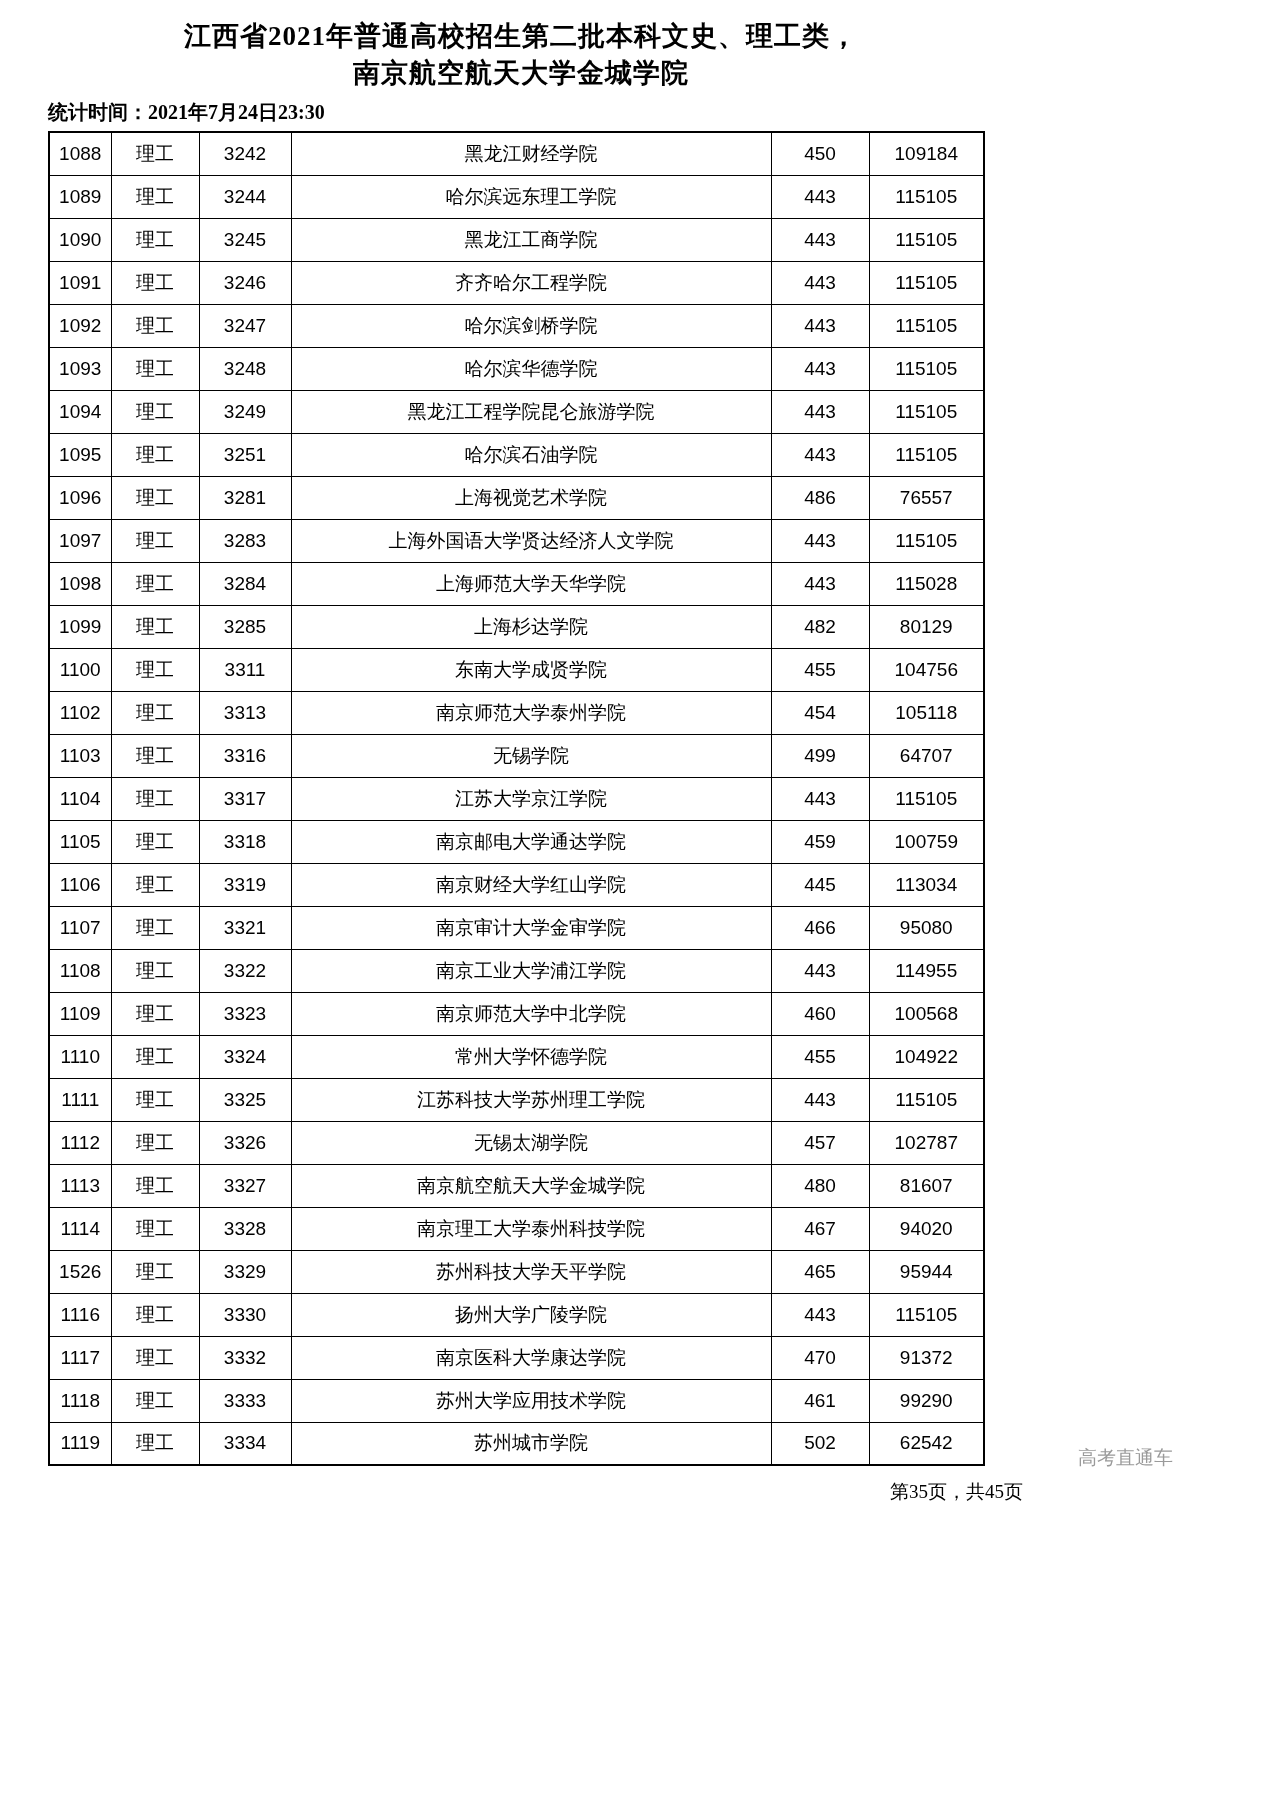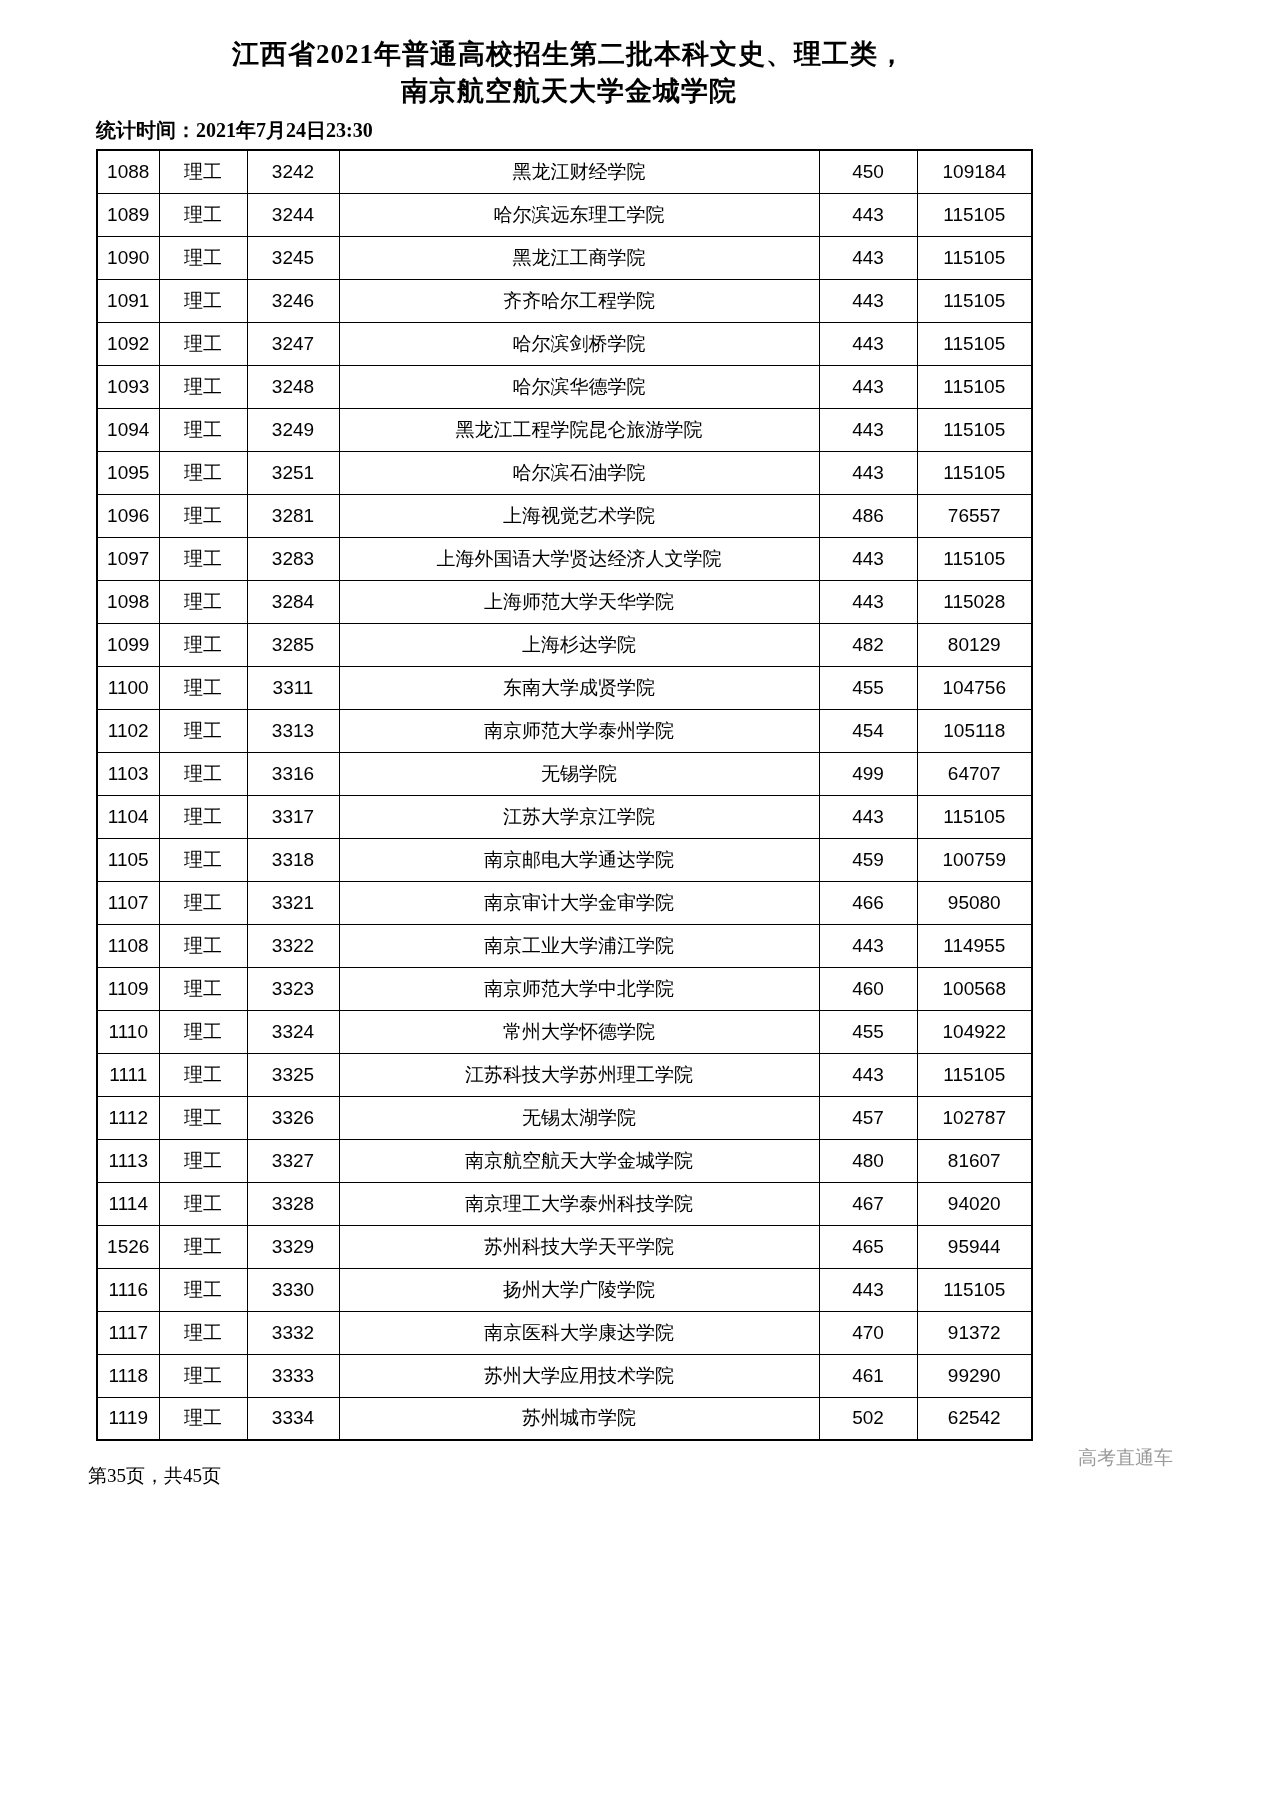--- a/index.html
+++ b/index.html
@@ -8,22 +8,22 @@
     padding: 0;
     background: #ffffff;
     width: 1280px;
     height: 1810px;
     font-family: "Liberation Sans", sans-serif;
     color: #000;
     position: relative;
   }
   .content {
     width: 946px;
-    margin-left: 96px;
-    padding-top: 36px;
+    margin-left: 48px;
+    padding-top: 18px;
   }
   .title {
     text-align: center;
     font-weight: bold;
     font-size: 27px;
     line-height: 37px;
     font-family: "Liberation Serif", serif;
     letter-spacing: 1px;
   }
   .stat-time {
@@ -52,23 +52,23 @@
   td.cell-category { font-family: "Liberation Serif", serif; }
   td.cell-name {
     text-align: left;
     padding-left: 8px;
     font-family: "Liberation Serif", serif;
   }
   td.cell-score, td.cell-rank { font-size: 20px; }
   .page-info {
     width: 935px;
     margin-left: 88px;
-    text-align: left;
+    text-align: right;
     font-size: 19px;
-    margin-top: 22px;
+    margin-top: 13px;
     font-family: "Liberation Serif", serif;
   }
   .watermark {
     position: absolute;
     top: 1445px;
     left: 1078px;
     color: #9a9a9a;
     font-size: 19px;
     font-family: "Liberation Serif", serif;
   }
@@ -222,20 +222,28 @@
         </tr>
         <tr>
           <td class="cell-no">1105</td>
           <td class="cell-category">理工</td>
           <td class="cell-code">3318</td>
           <td class="cell-name">南京邮电大学通达学院</td>
           <td class="cell-score">459</td>
           <td class="cell-rank">100759</td>
         </tr>
         <tr>
+          <td class="cell-no">1106</td>
+          <td class="cell-category">理工</td>
+          <td class="cell-code">3319</td>
+          <td class="cell-name">南京财经大学红山学院</td>
+          <td class="cell-score">445</td>
+          <td class="cell-rank">113034</td>
+        </tr>
+        <tr>
           <td class="cell-no">1107</td>
           <td class="cell-category">理工</td>
           <td class="cell-code">3321</td>
           <td class="cell-name">南京审计大学金审学院</td>
           <td class="cell-score">466</td>
           <td class="cell-rank">95080</td>
         </tr>
         <tr>
           <td class="cell-no">1108</td>
           <td class="cell-category">理工</td>

